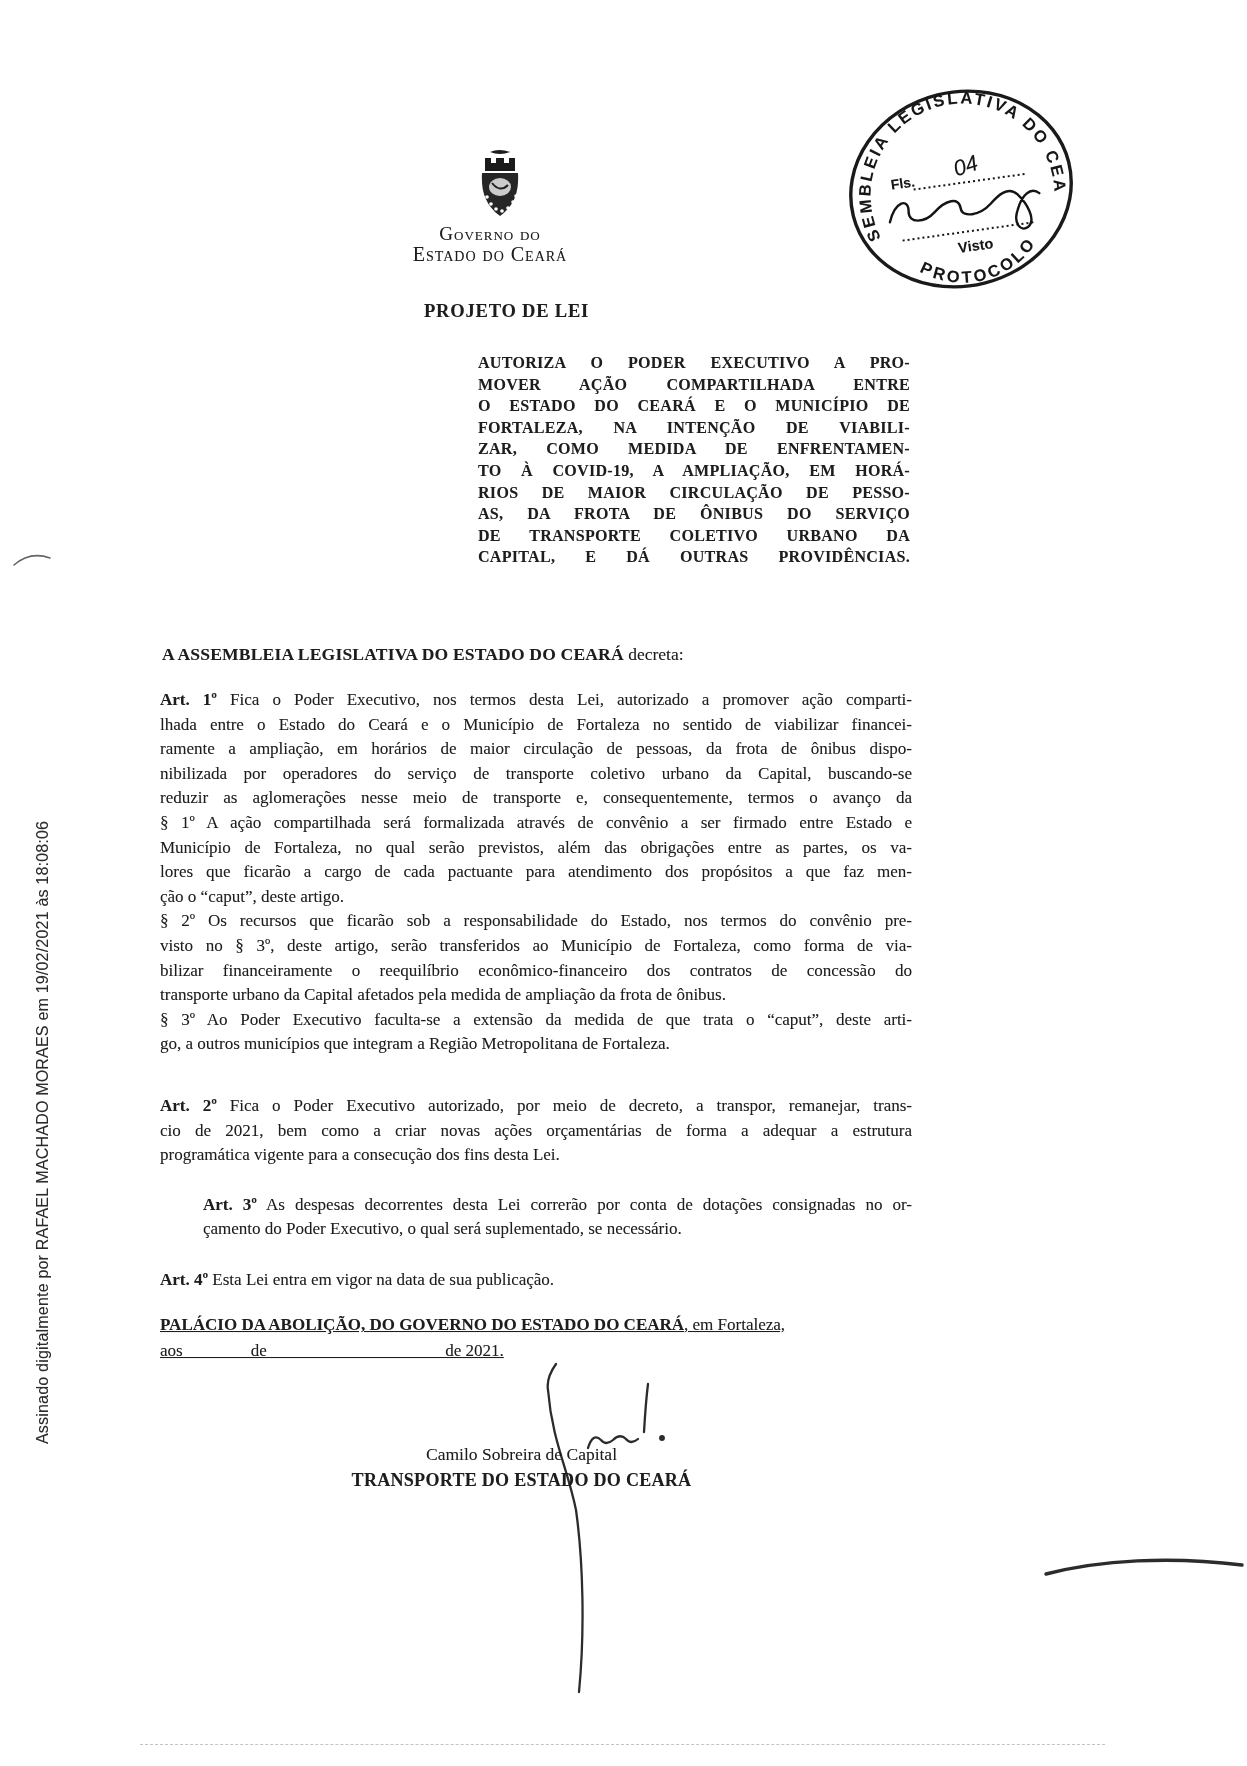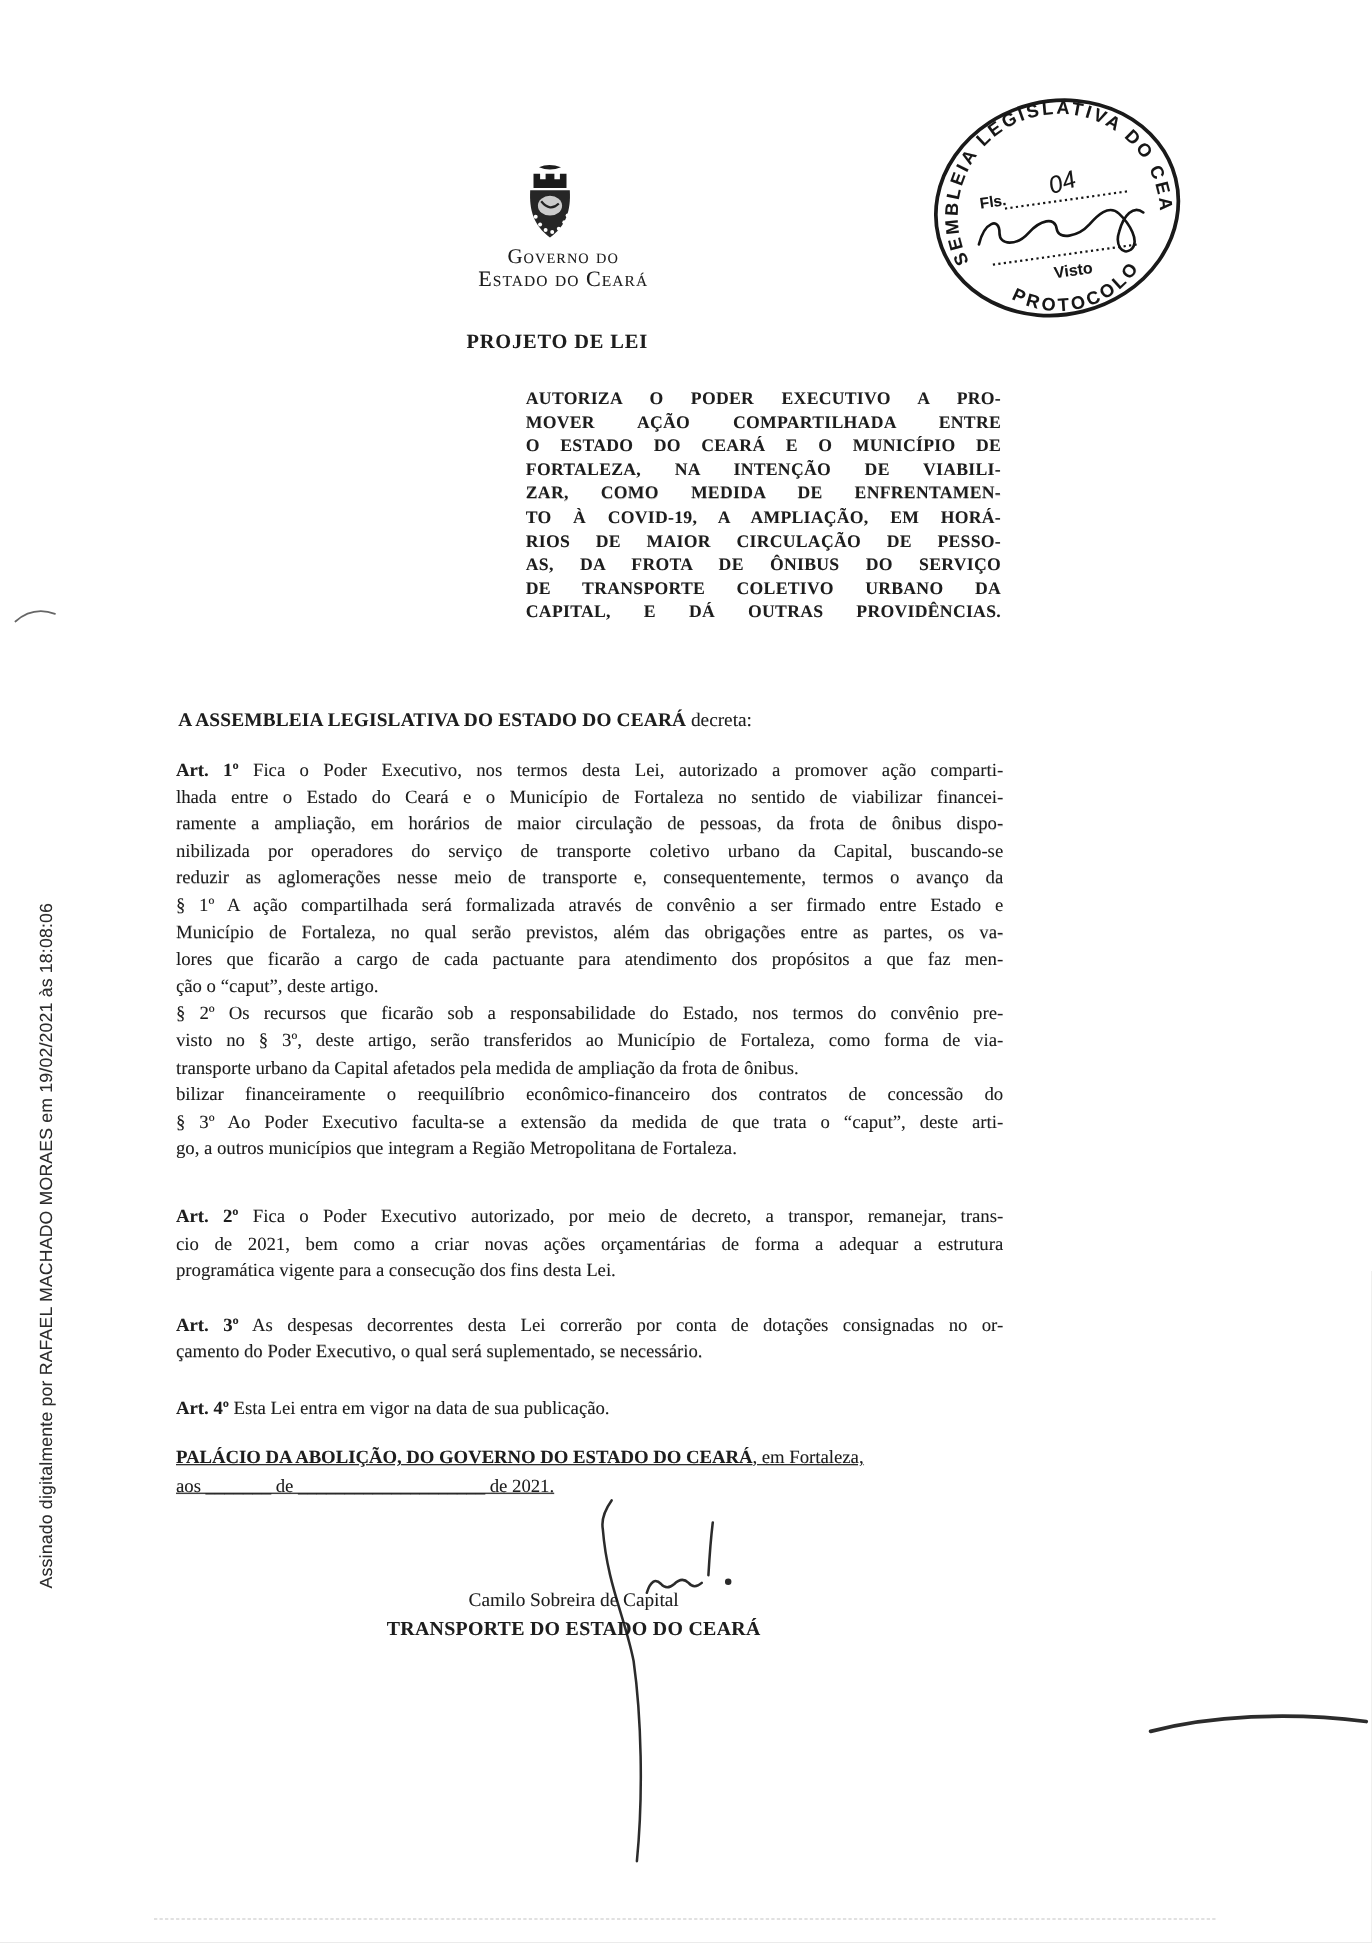--- a/index.html
+++ b/index.html
@@ -9,36 +9,36 @@
     text-shadow:0.2px 0.2px 0 rgba(25,25,25,0.30);
   }
   
   .sidebar-vertical{
     position:absolute; left:34px; top:1444px; width:648px;
     transform:rotate(-90deg); transform-origin:0 0;
     font-family:"Liberation Sans", sans-serif; font-size:16px; letter-spacing:.2px;
     color:#2b2b2b; white-space:nowrap;
   }
   .coat{position:absolute; left:472px; top:149px;}
-  .org{position:absolute; left:384px; top:224px; width:256px; text-align:center;
+  .org{position:absolute; left:362px; top:224px; width:256px; text-align:center;
        font-variant:small-caps; letter-spacing:1px; color:#1b1b1b;}
   .org .l1{font-size:19px; line-height:20px;}
   .org .l2{font-size:20px; line-height:21px;}
   .stamp{position:absolute; left:836px; top:84px;}
   .doc-title{position:absolute; left:424px; top:301px; font-weight:bold; font-size:18.5px; letter-spacing:.8px;}
   .ementa{position:absolute; left:478px; top:352px; width:432px; font-weight:bold; font-size:16px; letter-spacing:.3px;}
   .ementa .em-line{line-height:21.6px; text-align:justify; text-align-last:justify;}
   .preamble{position:absolute; left:162px; top:644px; font-size:17.5px;}
   .preamble b{letter-spacing:.2px;}
   .body-col{position:absolute; left:160px; top:688px; width:752px; font-size:17px;}
   .line{line-height:24.6px; text-align:justify; text-align-last:justify;}
   .line.last{text-align-last:left;}
   .para{margin:0;}
   .gap37{margin-top:37px;}
-  .gap25{margin-top:25px;}
+  .gap25{margin-top:25px;margin-left:43px;}
   .gap26{margin-top:26px;}
   .gap20{margin-top:20px;}
   .closing .line{line-height:26px;text-decoration:underline;}
   .sig-block{position:absolute; left:299px; top:1441px; width:445px; text-align:center;}
   .sig-name{font-size:17.5px; line-height:26px;}
   .sig-role{font-size:18px; font-weight:bold; letter-spacing:.3px; line-height:26px;}
   .overlay{position:absolute; left:0; top:0; pointer-events:none;}
   .bottom-rule{position:absolute; left:140px; top:1744px; width:965px; border-top:1.5px dashed #c4c4c4;}
   .stamp text, .stamp textPath{font-family:"Liberation Sans", sans-serif;}
 </style>
@@ -137,22 +137,22 @@
     <div class="para">
       <div class="line">§ 1º A ação compartilhada será formalizada através de convênio a ser firmado entre Estado e</div>
       <div class="line">Município de Fortaleza, no qual serão previstos, além das obrigações entre as partes, os va-</div>
       <div class="line">lores que ficarão a cargo de cada pactuante para atendimento dos propósitos a que faz men-</div>
       <div class="line last">ção o “caput”, deste artigo.</div>
     </div>
 
     <div class="para">
       <div class="line">§ 2º Os recursos que ficarão sob a responsabilidade do Estado, nos termos do convênio pre-</div>
       <div class="line">visto no § 3º, deste artigo, serão transferidos ao Município de Fortaleza, como forma de via-</div>
+      <div class="line">bilizar financeiramente o reequilíbrio econômico-financeiro dos contratos de concessão do</div>
       <div class="line last">transporte urbano da Capital afetados pela medida de ampliação da frota de ônibus.</div>
-      <div class="line">bilizar financeiramente o reequilíbrio econômico-financeiro dos contratos de concessão do</div>
     </div>
 
     <div class="para">
       <div class="line">§ 3º Ao Poder Executivo faculta-se a extensão da medida de que trata o “caput”, deste arti-</div>
       <div class="line last">go, a outros municípios que integram a Região Metropolitana de Fortaleza.</div>
     </div>
 
     <div class="para gap37">
       <div class="line"><b>Art. 2º</b><span> Fica o Poder Executivo autorizado, por meio de decreto, a transpor, remanejar, trans-</span></div>
       <div class="line">cio de 2021, bem como a criar novas ações orçamentárias de forma a adequar a estrutura</div>

